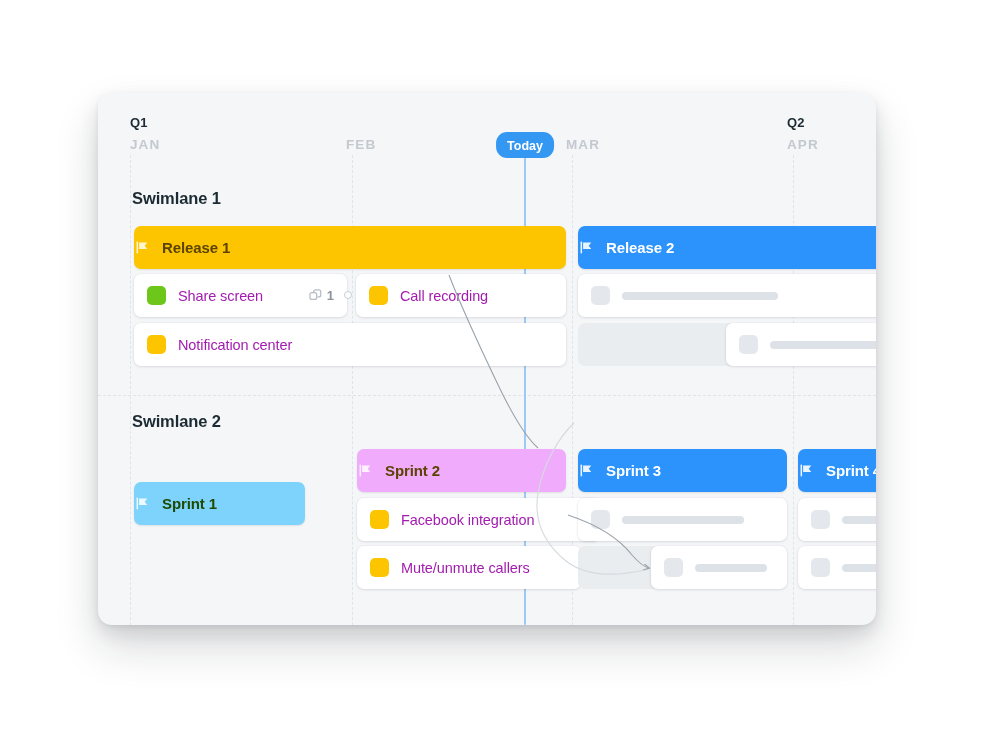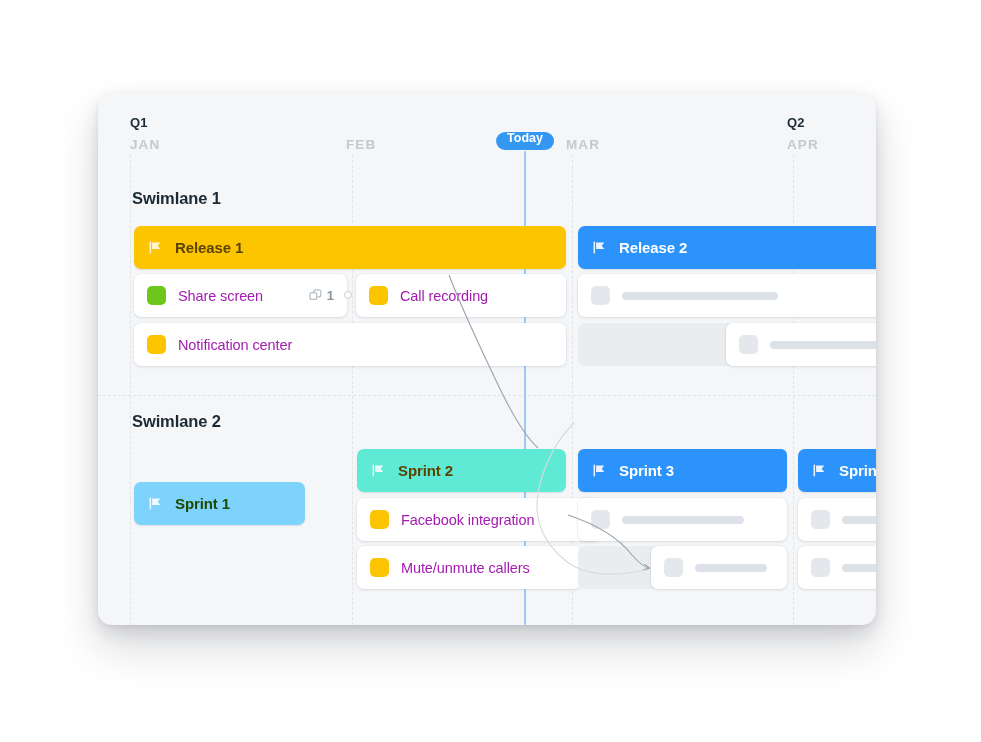--- a/index.html
+++ b/index.html
@@ -72,21 +72,21 @@
     background: #9cc9f5;
     border-radius: 1px;
   }
   #today-pill {
     position: absolute;
     transform: translateX(-50%);
     background: #3498f3;
     color: #ffffff;
     font-size: 12.5px;
     font-weight: 700;
-    padding: 0 11px 5px;
+    padding: 8px 11px 5px;
     border-radius: 11px;
     line-height: 1;
     white-space: nowrap;
   }
 
   
   .swimlane-title {
     position: absolute;
     font-size: 16.5px;
     font-weight: 700;
@@ -99,21 +99,20 @@
     border-radius: 7px;
   }
 
   
   .bar {
     position: absolute;
     height: 43px;
     border-radius: 7px;
     display: flex;
     align-items: center;
-    padding-left: 13px;
     box-sizing: border-box;
     box-shadow: 0 1px 2px rgba(17,24,39,0.10);
   }
   .bar .bar-label {
     font-size: 15px;
     font-weight: 700;
     margin-left: 11px;
     white-space: nowrap;
     letter-spacing: -.1px;
   }
@@ -256,29 +255,29 @@
     <div class="swimlane-title" style="left:34px; top:319px;">Swimlane 2</div>
 
     <div class="bar" style="left:36px; top:356px; width:171px; background:#7dd3fc; color:#1f4a04;margin-top:33px;">
       <svg class="flag-ico" viewBox="0 0 20 20">
         <rect x="3" y="3" width="1.8" height="14" rx="0.8" fill="#ffffff" fill-opacity="0.85"></rect>
         <path d="M6 4 L15.6 4 L12.6 7.9 L15.6 11.8 L6 11.8 Z" fill="#ffffff" fill-opacity="0.85"></path>
       </svg>
       <span class="bar-label">Sprint 1</span>
     </div>
 
-    <div class="bar" style="left:259px; top:356px; width:209px; background:#5eead4; color:#5b4402;">
+    <div class="bar" style="left:259px; top:356px; width:209px; background:#f0abfc; color:#5b4402;">
       <svg class="flag-ico" viewBox="0 0 20 20">
         <rect x="3" y="3" width="1.8" height="14" rx="0.8" fill="#ffffff" fill-opacity="0.82"></rect>
         <path d="M6 4 L15.6 4 L12.6 7.9 L15.6 11.8 L6 11.8 Z" fill="#ffffff" fill-opacity="0.82"></path>
       </svg>
       <span class="bar-label">Sprint 2</span>
     </div>
 
-    <div class="bar" style="left:480px; top:356px; width:209px; background:#2b93fb; color:#ffffff;border-radius:6px;">
+    <div class="bar" style="left:480px; top:356px; width:209px; background:#2b93fb; color:#ffffff;">
       <svg class="flag-ico" viewBox="0 0 20 20">
         <rect x="3" y="3" width="1.8" height="14" rx="0.8" fill="#ffffff" fill-opacity="0.9"></rect>
         <path d="M6 4 L15.6 4 L12.6 7.9 L15.6 11.8 L6 11.8 Z" fill="#ffffff" fill-opacity="0.9"></path>
       </svg>
       <span class="bar-label">Sprint 3</span>
     </div>
 
     <div class="bar" style="left:700px; top:356px; width:209px; background:#2b93fb; color:#ffffff;">
       <svg class="flag-ico" viewBox="0 0 20 20">
         <rect x="3" y="3" width="1.8" height="14" rx="0.8" fill="#ffffff" fill-opacity="0.9"></rect>

